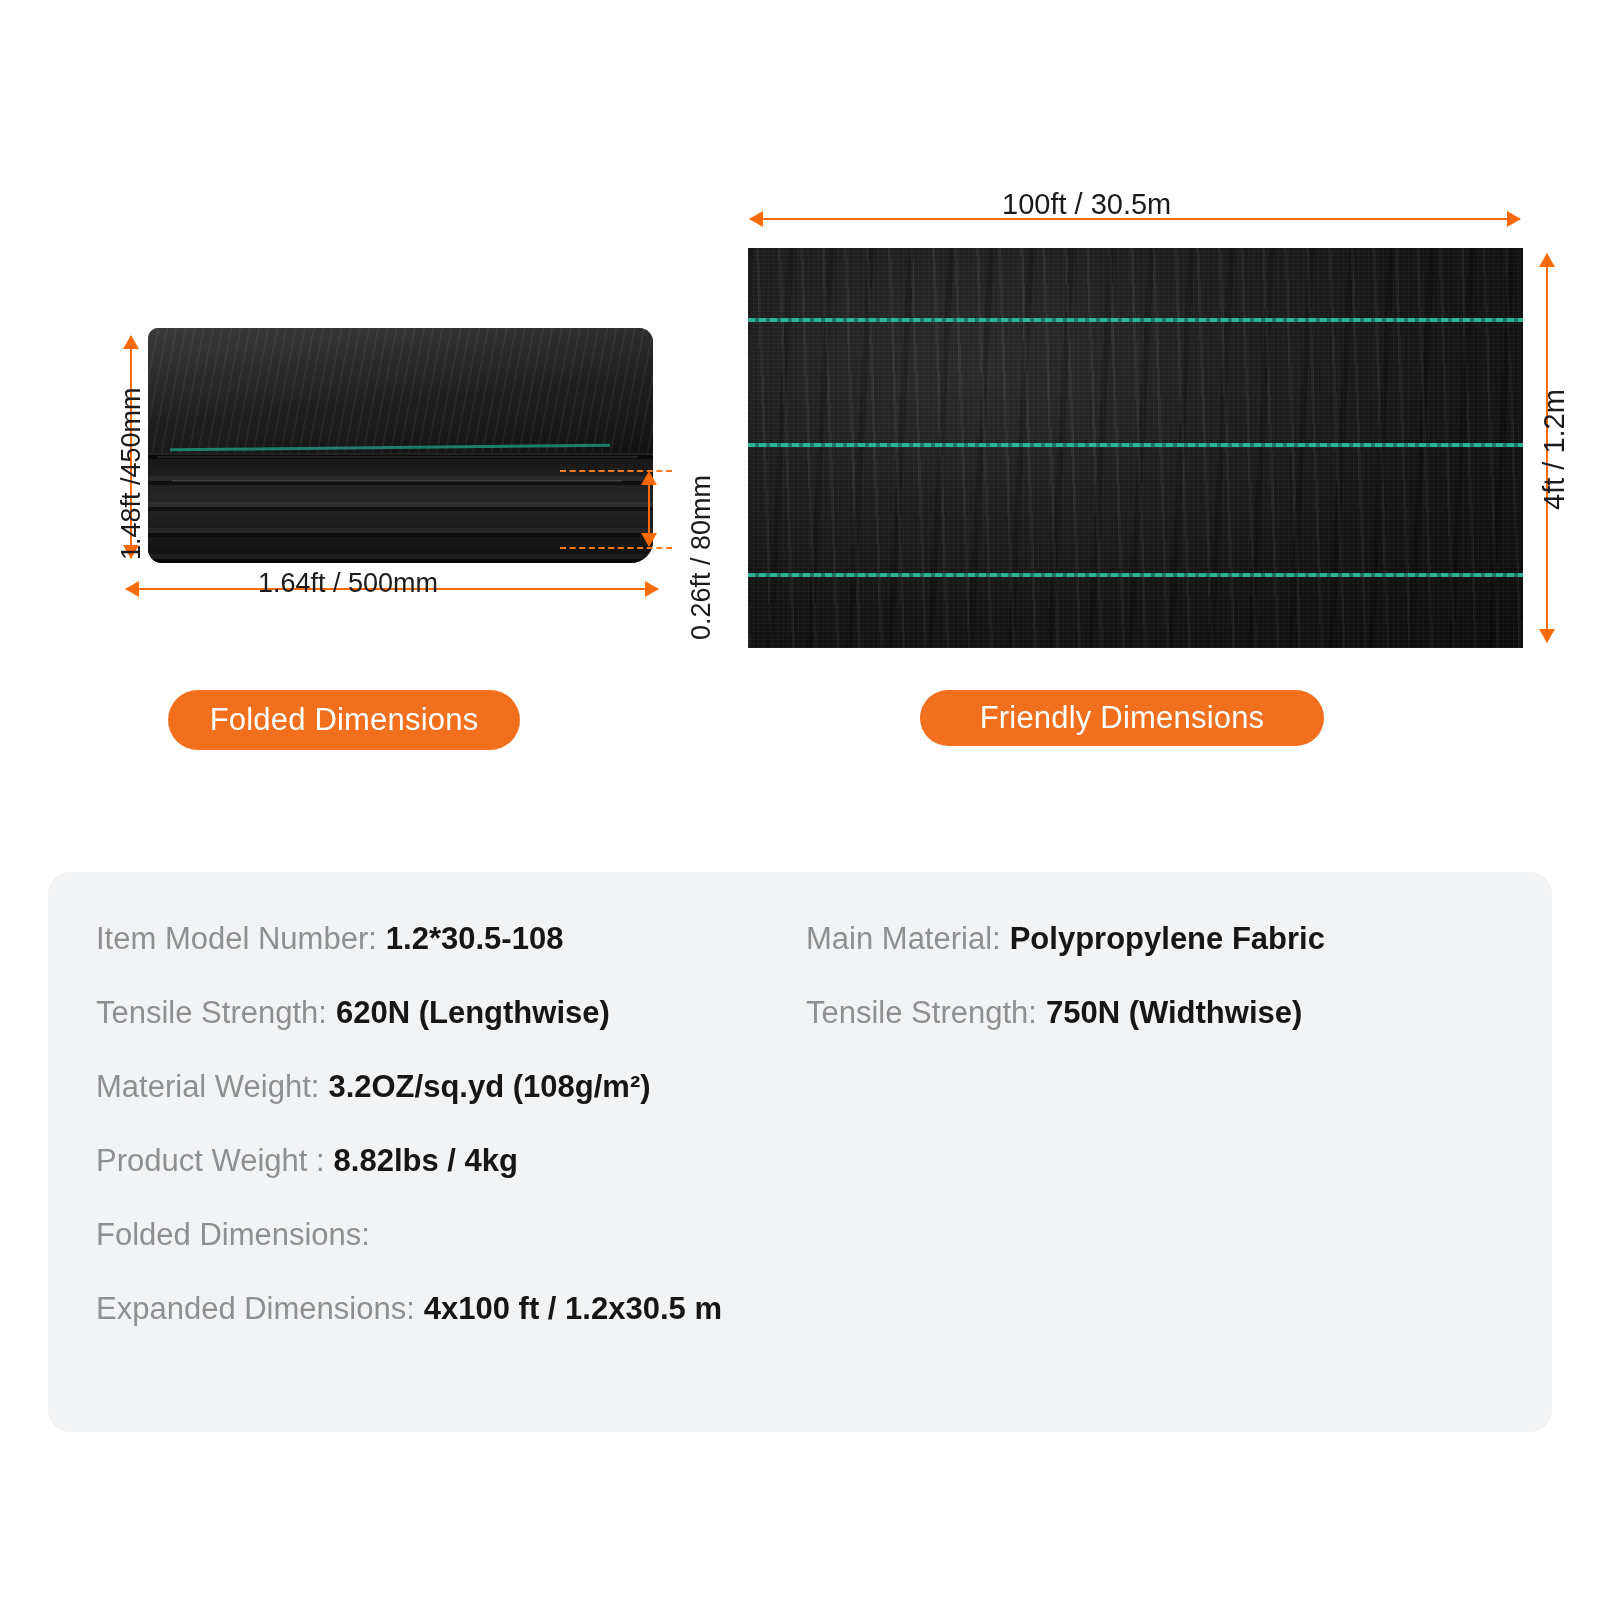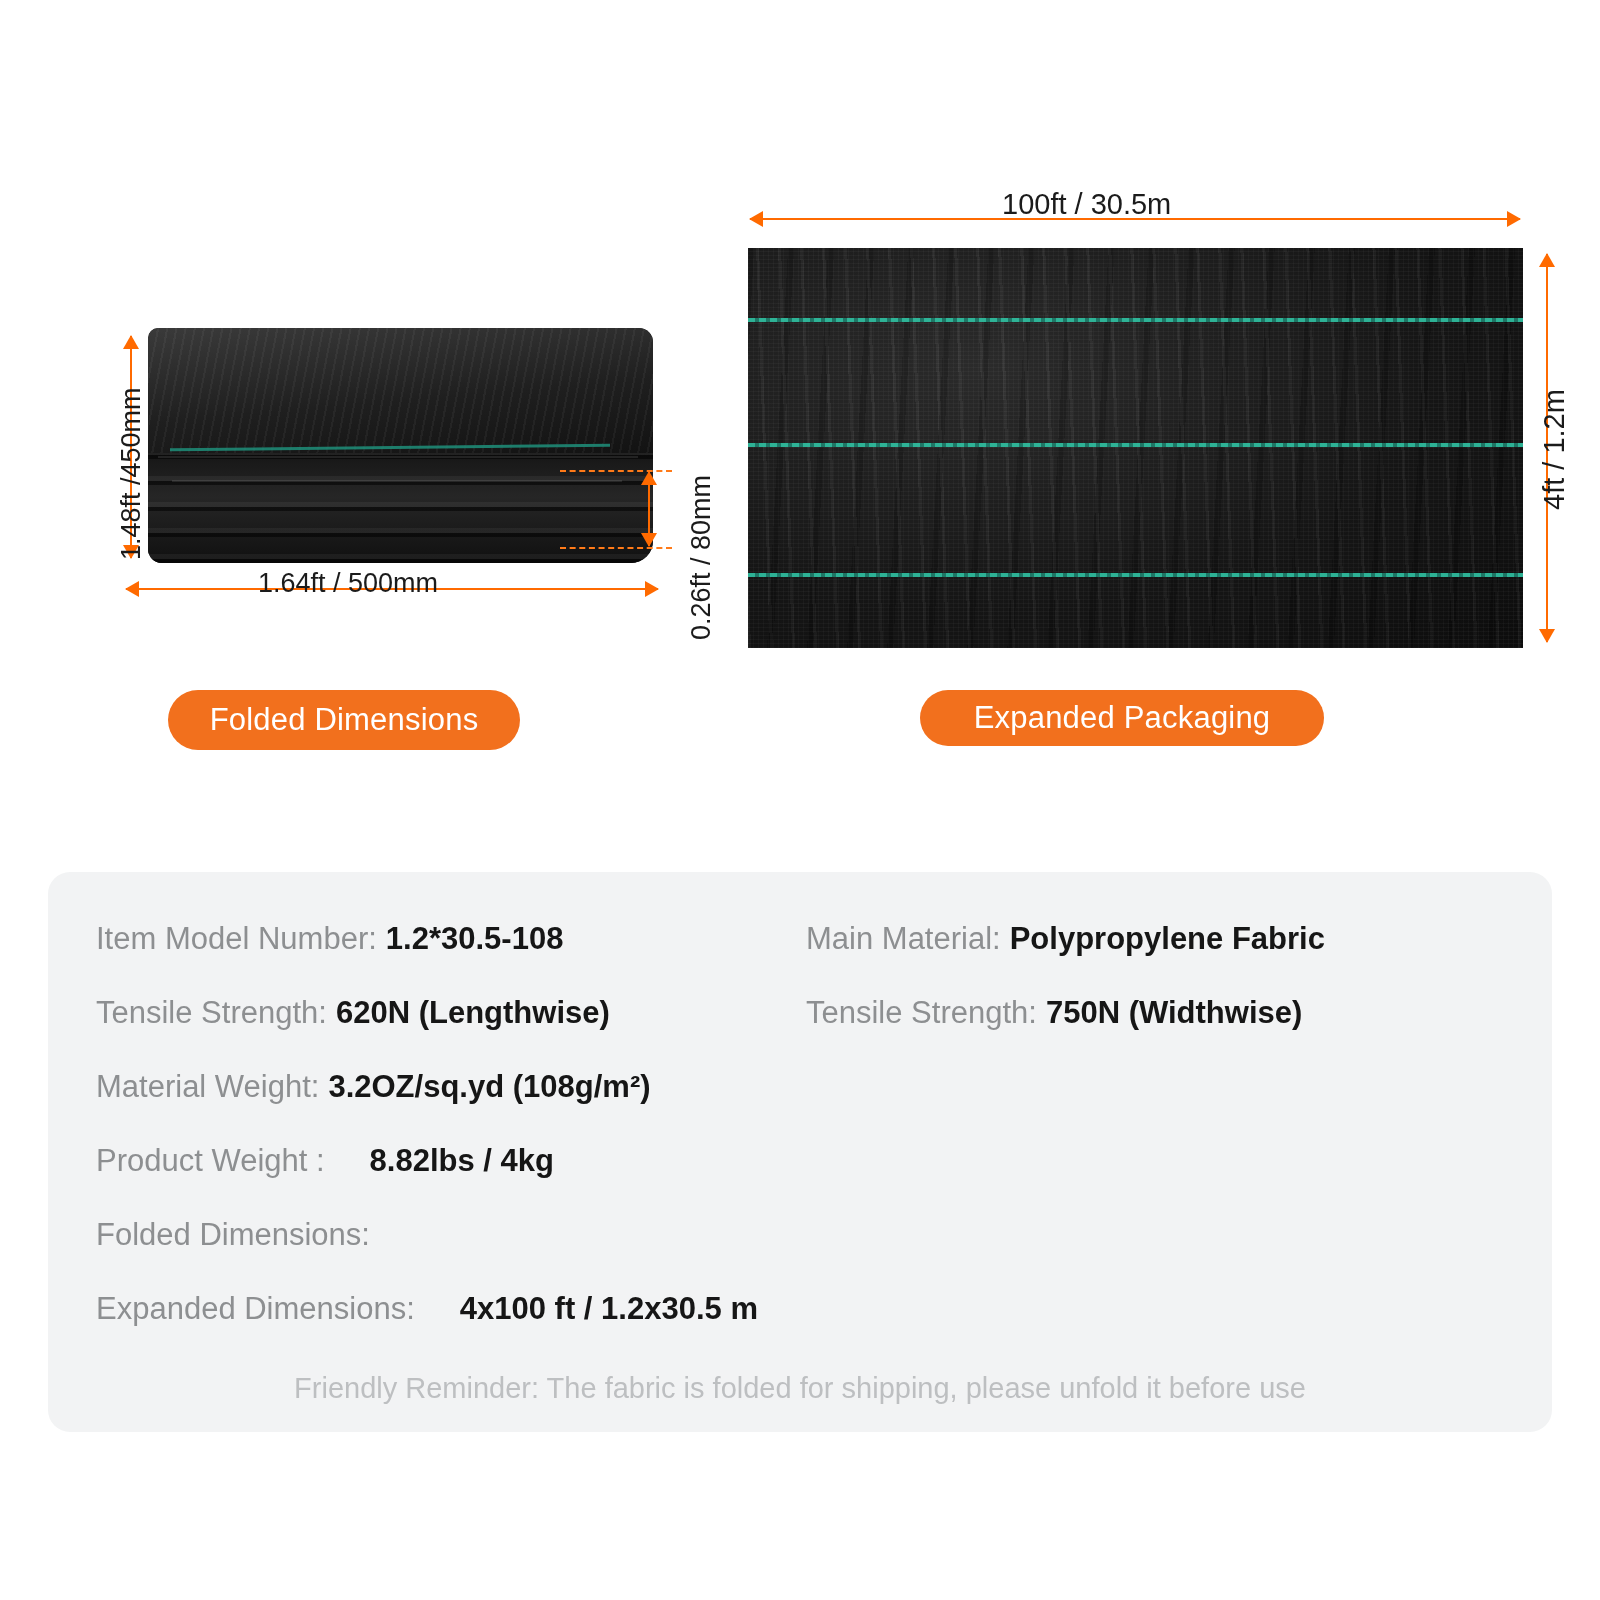--- a/index.html
+++ b/index.html
@@ -126,21 +126,21 @@
     position: absolute; left: 48px; top: 872px; width: 1504px; height: 560px;
     background: #f2f3f4; border-radius: 22px;
   }
   .spec-grid {
     position: absolute; left: 48px; top: 30px; width: 1420px;
   }
   .spec-row { display: flex; width: 100%; }
   .spec-cell { display: flex; align-items: flex-end; }
   .spec-cell.col-l { width: 710px; }
   .spec-cell.col-r { width: 710px; }
-  .spec-cell.full { width: 1420px; gap: 36px; }
+  .spec-cell.full { width: 1420px; }
   .spec-key {
     font-size: 31px; color: #8d8f91; white-space: nowrap;
     line-height: 74px;
   }
   .spec-val {
     font-size: 31px; color: #161616; font-weight: bold; white-space: nowrap;
     line-height: 74px; margin-left: 9px;
   }
   .reminder {
     position: absolute; left: 0; top: 500px; width: 1504px;
@@ -183,21 +183,21 @@
       <div class="green-line" style="top:195px;"></div>
       <div class="green-line" style="top:325px;"></div>
     </div>
 
     <div class="arrow-h" style="left:30px; top:38px; width:770px;"></div>
     <div class="dim-label" style="left:282px; top:8px; font-size:29px;">100ft / 30.5m</div>
 
     <div class="arrow-v" style="left:826px; top:74px; height:388px;"></div>
     <div class="dim-label vert" style="left:818px; top:330px; transform: rotate(-90deg); font-size:29px;">4ft / 1.2m</div>
 
-    <div class="pill" style="left:200px; top:510px; width:404px; height:56px;">Expanded Packaging</div>
+    <div class="pill" style="left:200px; top:510px; width:404px; height:56px;">Friendly Dimensions</div>
   </div>
 </div>
 
 <div id="spec-panel">
   <div class="spec-grid">
 
     <div class="spec-row">
       <div class="spec-cell col-l">
         <span class="spec-key">Item Model Number:</span>
         <span class="spec-val">1.2*30.5-108</span>
@@ -241,14 +241,13 @@
 
     <div class="spec-row">
       <div class="spec-cell full">
         <span class="spec-key">Expanded Dimensions:</span>
         <span class="spec-val">4x100 ft / 1.2x30.5 m</span>
       </div>
     </div>
 
   </div>
 
-  <div class="reminder">Friendly Reminder: The fabric is folded for shipping, please unfold it before use</div>
 </div>
 
 </body></html>

